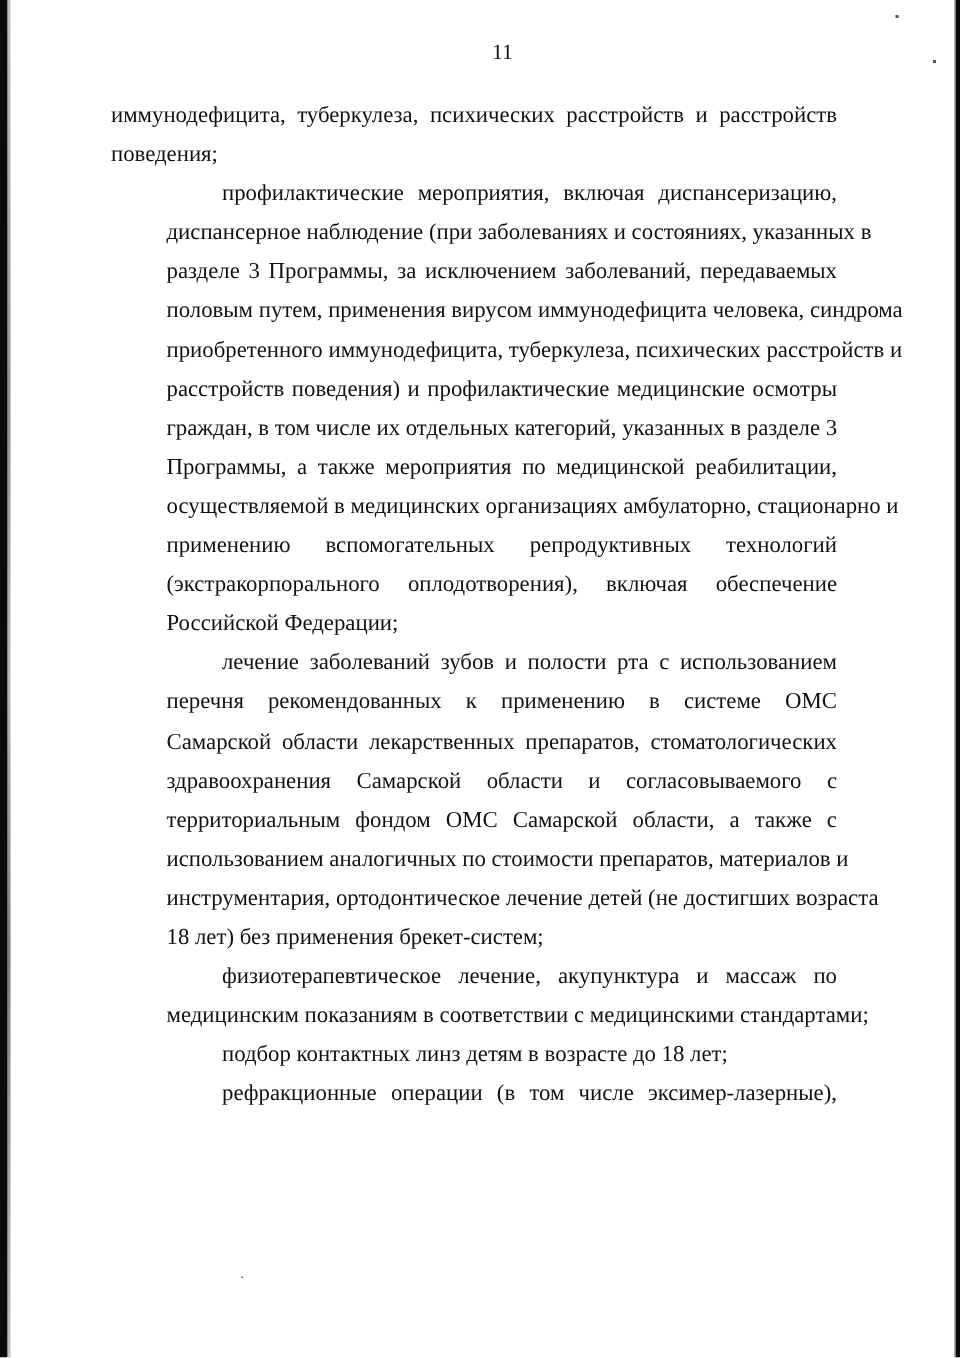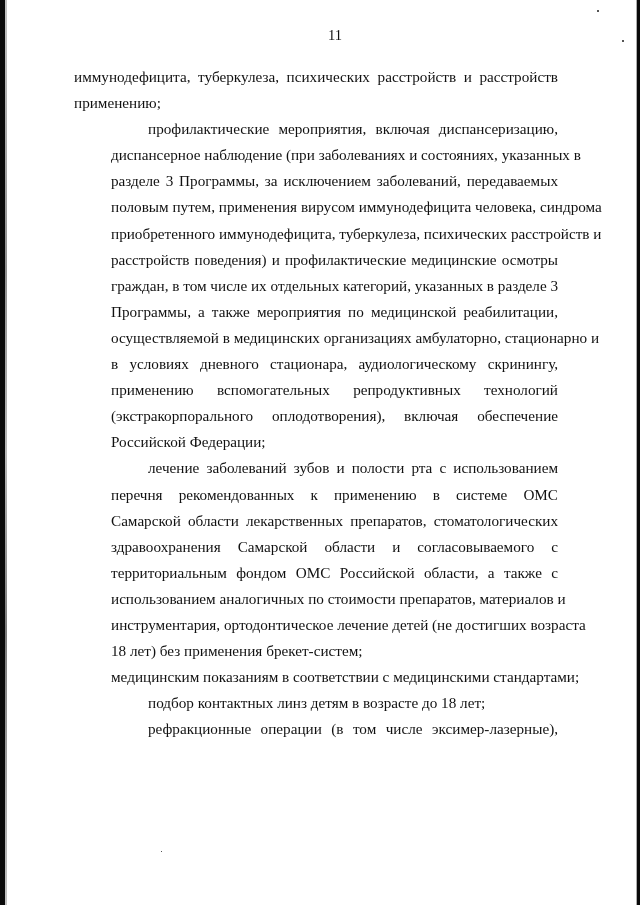--- a/index.html
+++ b/index.html
@@ -95,51 +95,51 @@
 <div class="speck" style="left:597px;top:10px;"></div>
 <div class="speck" style="left:622px;top:40px;"></div>
 <div class="speck" style="left:161px;top:851px;width:1px;height:1px;"></div>
 
 <div class="page-number">11</div>
 
 <div class="text-block">
 
   <div class="para no-indent">
     <span class="line">иммунодефицита, туберкулеза, психических расстройств и расстройств</span>
-    <span class="line last">применению;</span>
+    <span class="line last">поведения;</span>
   </div>
 
   <div class="para">
     <span class="line indent">профилактические мероприятия, включая диспансеризацию,</span>
     <span class="line">диспансерное наблюдение (при заболеваниях и состояниях, указанных в</span>
     <span class="line">разделе 3 Программы, за исключением заболеваний, передаваемых</span>
     <span class="line">половым путем, применения вирусом иммунодефицита человека, синдрома</span>
     <span class="line">приобретенного иммунодефицита, туберкулеза, психических расстройств и</span>
     <span class="line">расстройств поведения) и профилактические медицинские осмотры</span>
     <span class="line">граждан, в том числе их отдельных категорий, указанных в разделе 3</span>
     <span class="line">Программы, а также мероприятия по медицинской реабилитации,</span>
     <span class="line">осуществляемой в медицинских организациях амбулаторно, стационарно и</span>
-    <span class="line">в условиях дневного стационара, аудиологическому скринингу,</span>
     <span class="line">применению вспомогательных репродуктивных технологий</span>
     <span class="line">(экстракорпорального оплодотворения), включая обеспечение</span>
     <span class="line last">Российской Федерации;</span>
   </div>
 
   <div class="para">
     <span class="line indent">лечение заболеваний зубов и полости рта с использованием</span>
     <span class="line">перечня рекомендованных к применению в системе ОМС</span>
     <span class="line">Самарской области лекарственных препаратов, стоматологических</span>
     <span class="line">здравоохранения Самарской области и согласовываемого с</span>
-    <span class="line">территориальным фондом ОМС Российской области, а также с</span>
+    <span class="line">территориальным фондом ОМС Самарской области, а также с</span>
     <span class="line">использованием аналогичных по стоимости препаратов, материалов и</span>
     <span class="line">инструментария, ортодонтическое лечение детей (не достигших возраста</span>
     <span class="line last">18 лет) без применения брекет-систем;</span>
   </div>
 
   <div class="para">
+    <span class="line indent">физиотерапевтическое лечение, акупунктура и массаж по</span>
     <span class="line last">медицинским показаниям в соответствии с медицинскими стандартами;</span>
   </div>
 
   <div class="para">
     <span class="line indent last">подбор контактных линз детям в возрасте до 18 лет;</span>
   </div>
 
   <div class="para">
     <span class="line indent">рефракционные операции (в том числе эксимер-лазерные),</span>
   </div>

